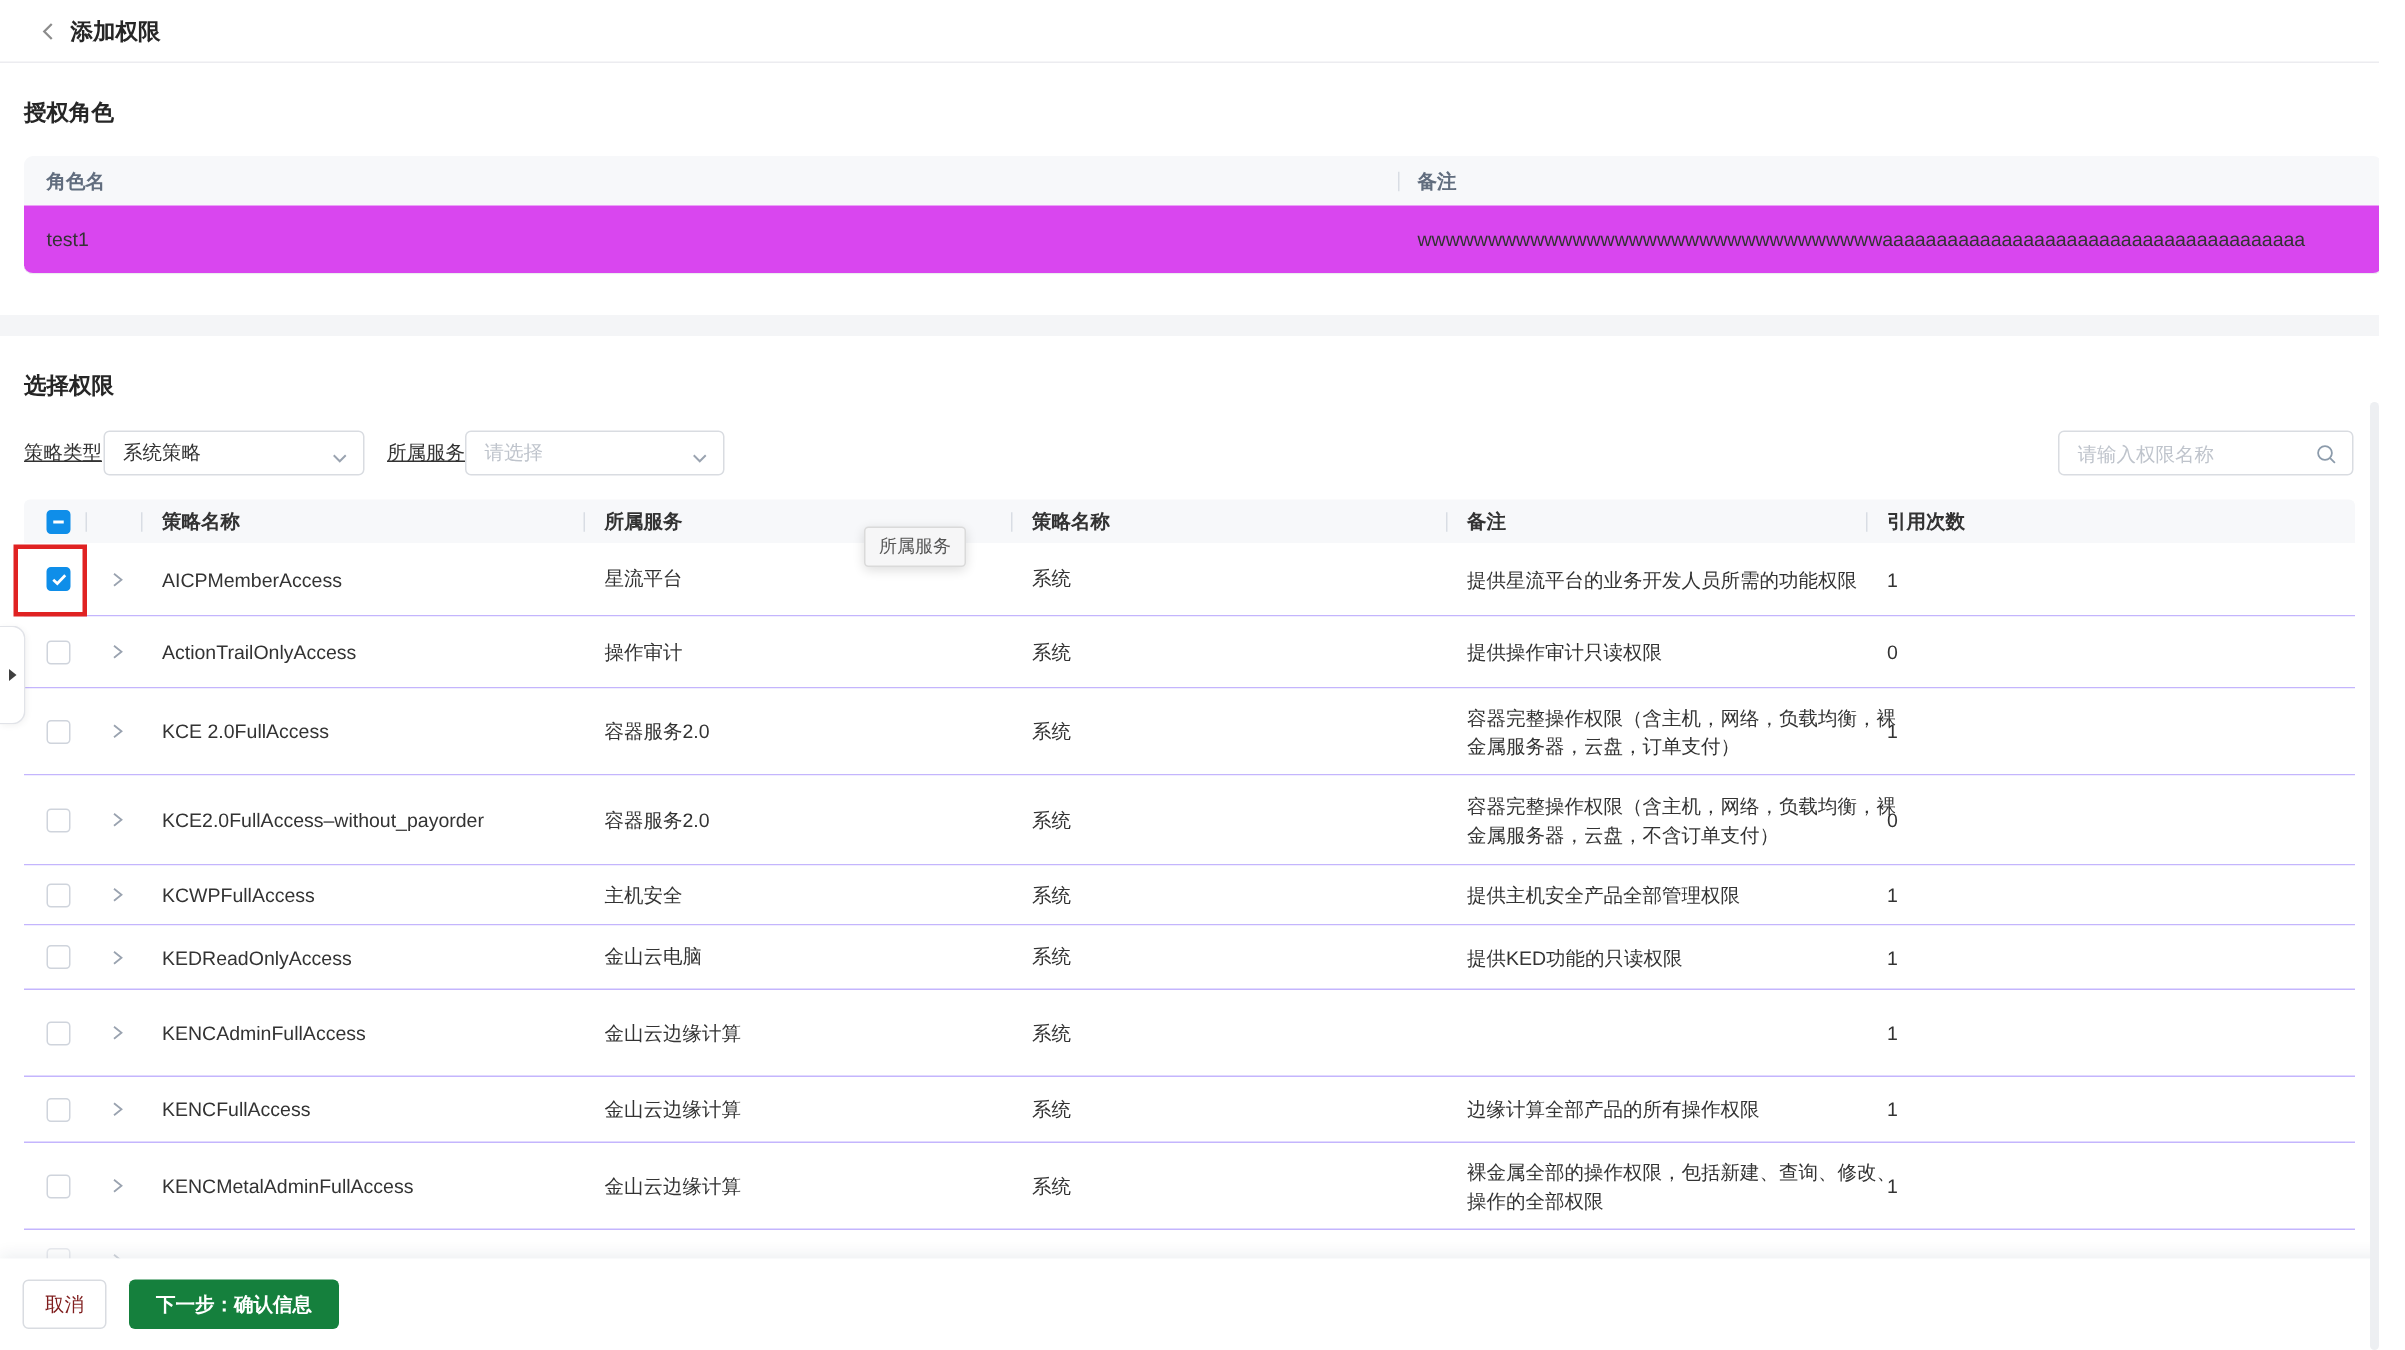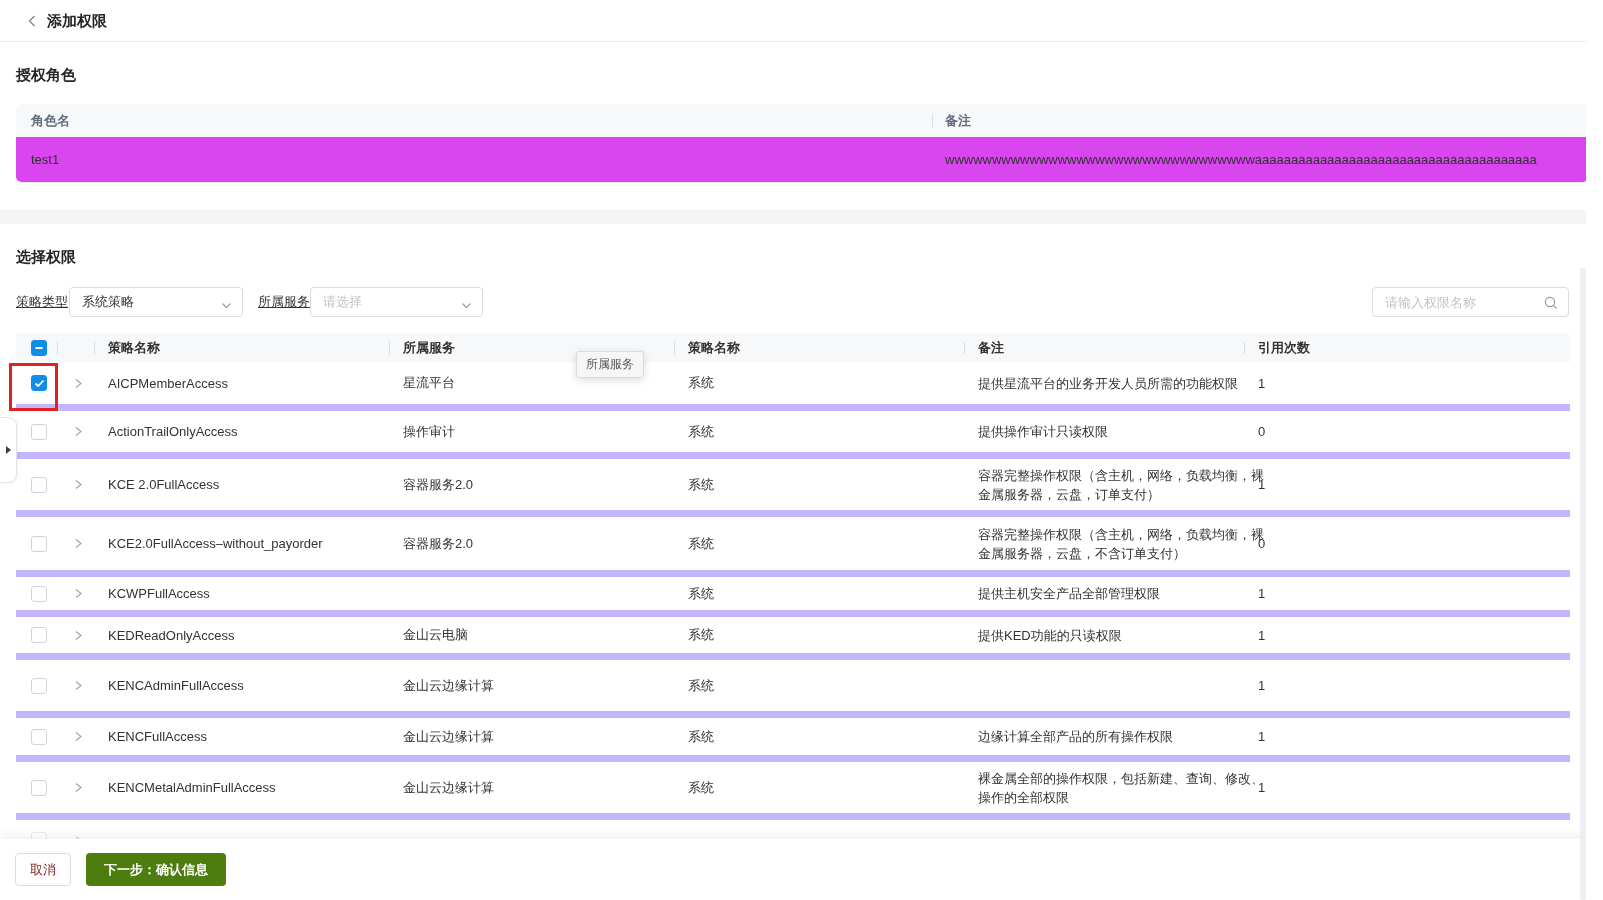--- a/index.html
+++ b/index.html
@@ -33,21 +33,21 @@
   .selectbox .chev { position:absolute; right:10px; top:10px; }
   .placeholder { color:#bfc4cc; }
   .searchbox { position:absolute; top:287px; left:1372px; width:197px; height:30px; border:1px solid #d9dce1; border-radius:4px; background:#fff; }
   .searchbox input { position:absolute; left:12px; top:1px; width:150px; height:26px; border:none; outline:none; font-size:13px; color:#333; font-family:inherit; }
   .searchbox input::placeholder { color:#bfc4cc; }
   .searchbox .mag { position:absolute; right:9px; top:7px; cursor:pointer; }
 
   
   .ptable { position:absolute; left:16px; top:333px; width:1554px; }
   .phead { height:29px; background:#f7f8fa; border-radius:4px 4px 0 0; position:relative; }
-  .trow { position:relative; background:#fff; border-bottom:7px solid #c4b5fd; }
+  .trow { position:relative; background:#fff; border-bottom:1px solid #c4b5fd; }
   .cell { position:absolute; top:0; height:100%; display:flex; align-items:center; font-size:13px; color:#333; }
   .c-check { left:15px; width:16px; }
   .c-exp   { left:57px; width:12px; }
   .c-name  { left:92px;  width:280px; }
   .c-svc   { left:387px; width:270px; }
   .c-type  { left:672px; width:275px; }
   .c-rem   { left:962px; width:292px; line-height:19px; }
   .c-ref   { left:1242px; width:100px; }
 
   .cb { width:16px; height:16px; border:1px solid #cfd4dc; border-radius:3px; background:#fff; display:flex; align-items:center; justify-content:center; cursor:pointer; }
@@ -61,21 +61,21 @@
   .anno { position:absolute; border:3px solid #e02222; }
   .anno1 { left:9px;  top:363px; width:49px;  height:48px; }
   .anno2 { left:76px; top:845px; width:147px; height:49px; }
 
   
   .drawer { position:absolute; left:0; top:417px; width:17px; height:66px; background:#fff; border:1px solid #e1e3e8; border-left:none; border-radius:0 9px 9px 0; display:flex; align-items:center; justify-content:center; cursor:pointer; box-shadow:1px 1px 4px rgba(0,0,0,.05); }
 
   
   .footer { position:absolute; left:0; top:839px; width:1603px; height:61px; background:#fff; box-shadow:0 -3px 10px rgba(20,40,70,.07); }
   .btn-cancel { position:absolute; left:15px; top:14px; width:56px; height:33px; background:#fff; border:1px solid #d9dce1; border-radius:4px; font-size:13px; color:#7f1d1d; display:flex; align-items:center; justify-content:center; cursor:pointer; font-family:inherit; }
-  .btn-next { position:absolute; left:86px; top:14px; height:33px; padding:0 18px; background:#4d7c0f; border:none; border-radius:4px; font-size:13px; font-weight:700; color:#fff; display:flex; align-items:center; justify-content:center; cursor:pointer; font-family:inherit; }
+  .btn-next { position:absolute; left:86px; top:14px; height:33px; padding:0 18px; background:#15803d; border:none; border-radius:4px; font-size:13px; font-weight:700; color:#fff; display:flex; align-items:center; justify-content:center; cursor:pointer; font-family:inherit; }
 
   
   .scrollbar { position:absolute; right:0; top:268px; width:6px; height:632px; background:#edeff2; border-radius:3px; }
 </style>
 </head>
 <body>
 
 <div class="stage">
 
   <div class="topbar">
@@ -222,20 +222,21 @@
     <div class="trow" style="height:40px;">
       <span class="cell c-check">
           <span class="cb"></span>
         </span>
       <span class="cell c-exp">
           <svg width="10" height="11" viewBox="0 0 10 11">
             <path d="M3 1.5 L8 5.5 L3 9.5" fill="none" stroke="#9aa3b0" stroke-width="1.2"></path>
           </svg>
         </span>
       <span class="cell c-name">KCWPFullAccess</span>
+      <span class="cell c-svc">主机安全</span>
       <span class="cell c-type">系统</span>
       <span class="cell c-rem">提供主机安全产品全部管理权限</span>
       <span class="cell c-ref">1</span>
     </div>
 
     <div class="trow" style="height:43px;">
       <span class="cell c-check">
           <span class="cb"></span>
         </span>
       <span class="cell c-exp">

